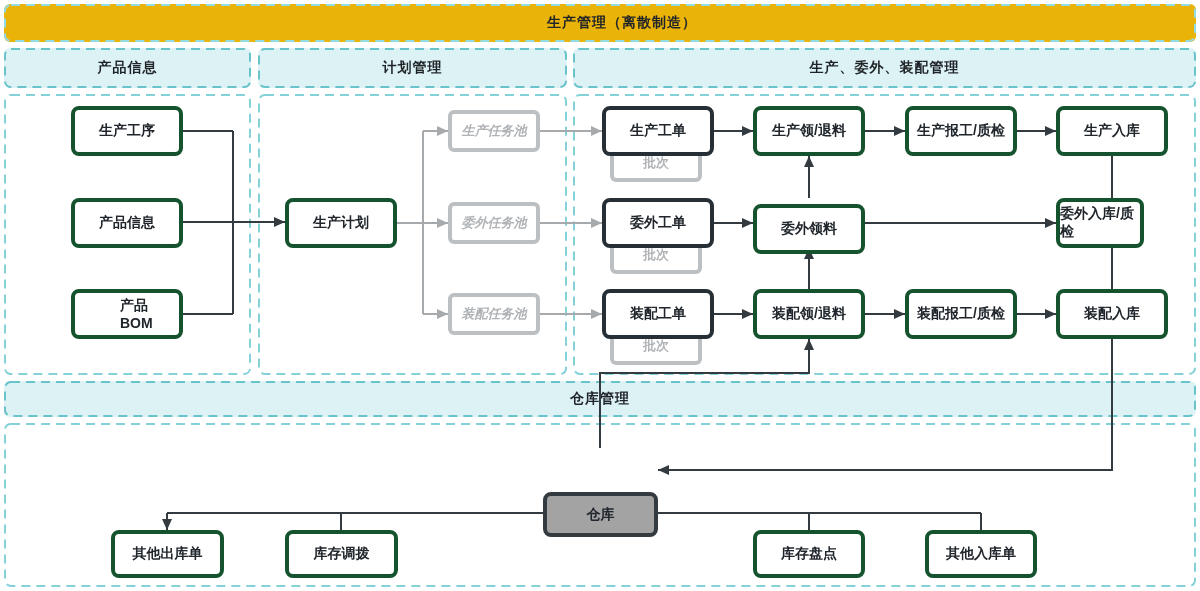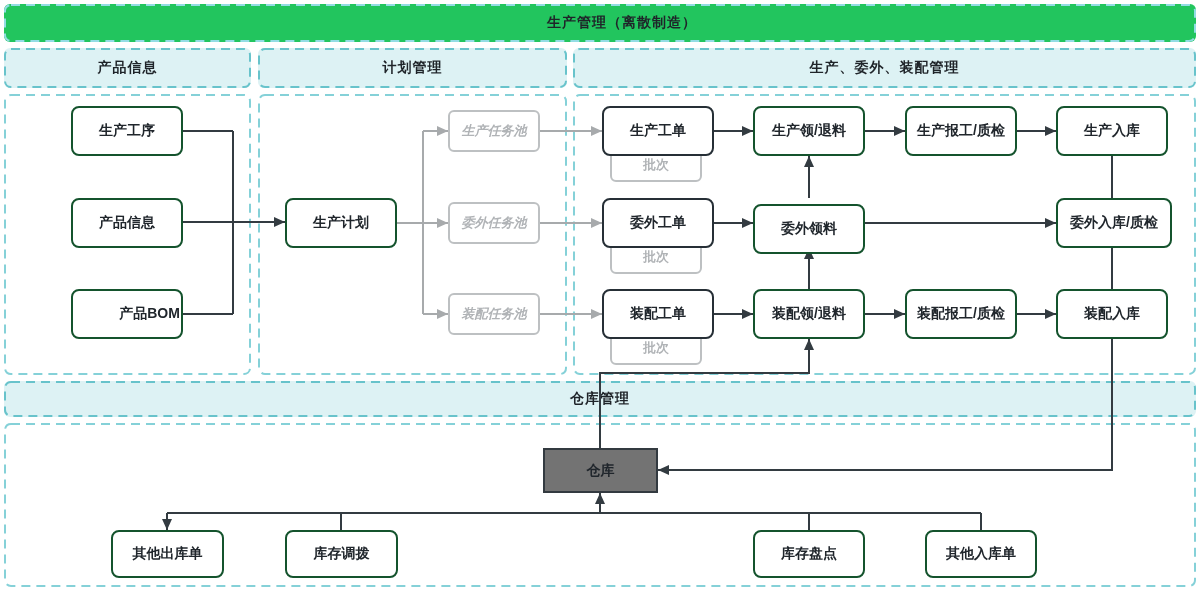--- a/index.html
+++ b/index.html
@@ -2,35 +2,35 @@
 <html><head>
 <meta charset="utf-8">
 <style>
   html,body { margin:0; padding:0; background:#ffffff; }
   body { font-family:"Liberation Sans","DejaVu Sans",sans-serif; }
   .stage { position:relative; width:1200px; height:591px; background:#ffffff; overflow:hidden; }
 
   .zone { position:absolute; box-sizing:border-box; border-radius:6px;
           display:flex; align-items:center; justify-content:center; }
   .zone-title { font-size:14px; font-weight:bold; color:#1f2429; letter-spacing:1px; }
-  .banner-top      { background:#22c55e;padding-left:44px; }
+  .banner-top      { background:#eab308;padding-left:44px; }
   .subheader       { background:#ddf2f4; }
   .zone-body       { background:#ffffff; }
 
   .lines { position:absolute; left:0; top:0; z-index:7; pointer-events:none; }
 
   .node { position:absolute; box-sizing:border-box; background:#ffffff;
-          border:2px solid #14532d; border-radius:8px;
+          border:4px solid #14532d; border-radius:8px;
           display:flex; align-items:center; justify-content:center;
           font-size:14px; font-weight:bold; color:#20262c; z-index:10; }
   .node.order { border-color:#262f36; z-index:11; }
   .node.gray  { border-color:#bdc0c2; color:#b0b3b6; border-radius:6px; }
   .node.pool  { font-size:13px; z-index:9;font-style:italic; }
   .node.batch { font-size:13px; z-index:6; align-items:flex-end; padding-bottom:6px;font-family:Liberation Serif, serif; }
-  .node.cyanfill { background:#737373; border-color:#333a40; border-radius:0; }
+  .node.cyanfill { background:#a3a3a3; border-color:#333a40; border-radius:8px;margin-top:44px; }
 </style>
 </head>
 <body>
 
 <div class="stage">
 
   <div class="zone banner-top" style="left:4px;top:4px;width:1192px;height:38px;">
     <span class="zone-title">生产管理（离散制造）</span>
   </div>
 
@@ -134,21 +134,21 @@
   <div class="node order" style="left:602px;top:289px;width:112px;height:50px;">装配工单</div>
 
   <div class="node" style="left:753px;top:106px;width:112px;height:50px;">生产领/退料</div>
   <div class="node" style="left:753px;top:198px;width:112px;height:50px;margin-top:6px;">委外领料</div>
   <div class="node" style="left:753px;top:289px;width:112px;height:50px;">装配领/退料</div>
 
   <div class="node" style="left:905px;top:106px;width:112px;height:50px;">生产报工/质检</div>
   <div class="node" style="left:905px;top:289px;width:112px;height:50px;">装配报工/质检</div>
 
   <div class="node" style="left:1056px;top:106px;width:112px;height:50px;">生产入库</div>
-  <div class="node" style="left:1056px;top:198px;width:116px;height:50px;">委外入库/质检</div>
+  <div class="node" style="left:1056px;top:198px;width:88px;height:50px;">委外入库/质检</div>
   <div class="node" style="left:1056px;top:289px;width:112px;height:50px;text-align:center;">装配入库</div>
 
   <div class="node cyanfill" style="left:543px;top:448px;width:115px;height:45px;">仓库</div>
   <div class="node" style="left:111px;top:530px;width:113px;height:48px;">其他出库单</div>
   <div class="node" style="left:285px;top:530px;width:113px;height:48px;">库存调拨</div>
   <div class="node" style="left:753px;top:530px;width:112px;height:48px;">库存盘点</div>
   <div class="node" style="left:925px;top:530px;width:112px;height:48px;">其他入库单</div>
 
 </div>
 

